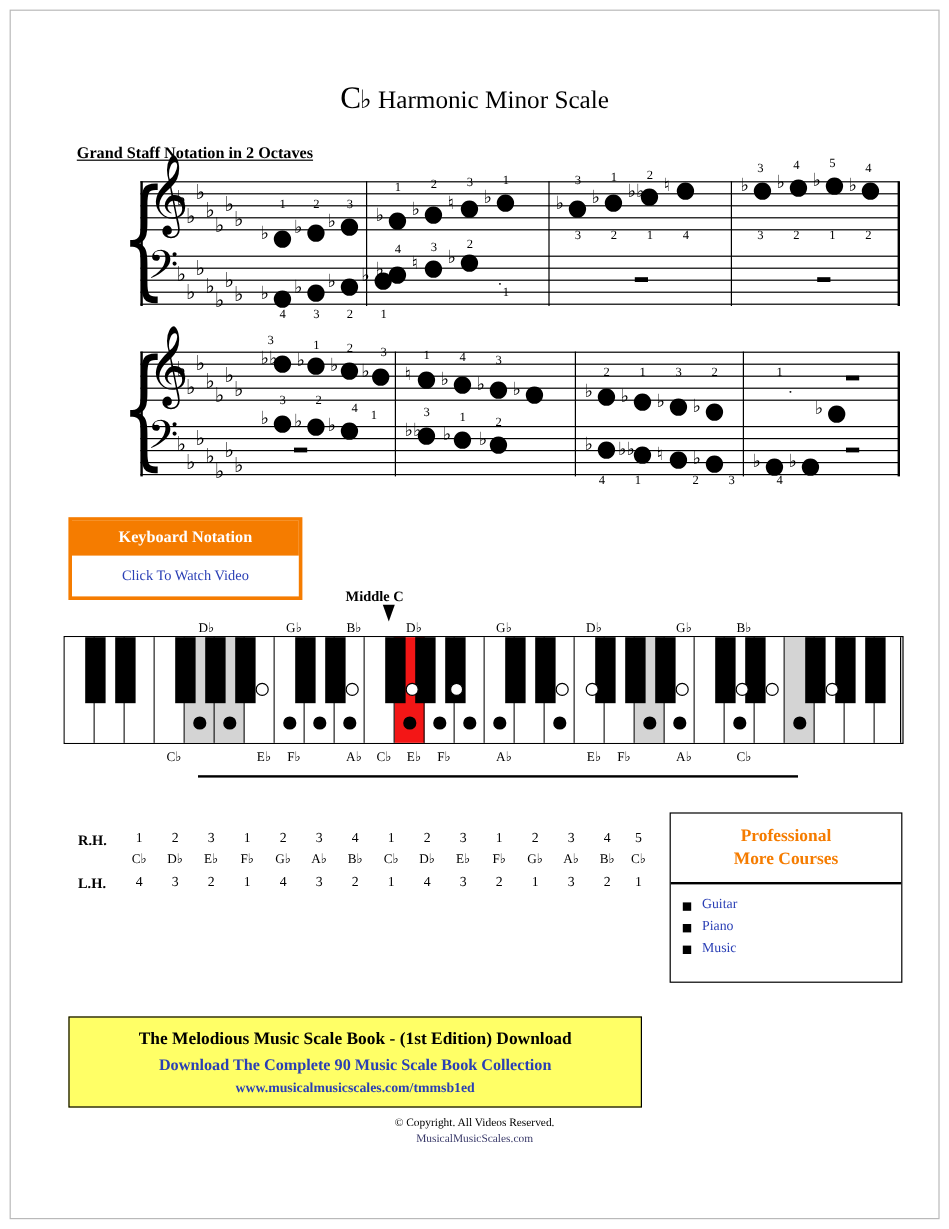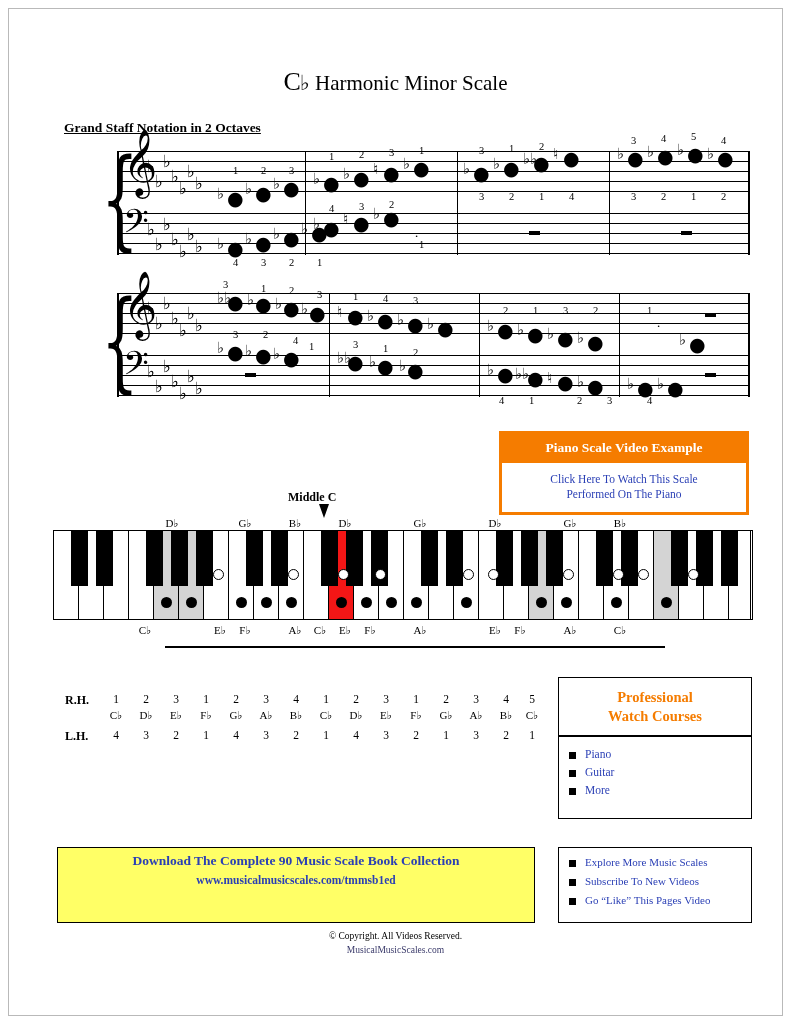--- a/index.html
+++ b/index.html
@@ -538,28 +538,25 @@
     <div class="wholerest" style="left:646px; top:28px;"></div>
 
     <div class="note" style="left:578px; top:94px;">●</div>
     <div class="note" style="left:608px; top:94px;">●</div>
     <div class="acc" style="left:568px; top:92px;">♭</div>
     <div class="acc" style="left:598px; top:92px;">♭</div>
     <div class="fing" style="left:588px; top:110px;">4</div>
     <div class="wholerest" style="left:646px; top:88px;"></div>
   </div>
 
-
-  <div class="orange-box" id="video-example-box">
-    <div class="orange-head">Piano Scale Video Example</div>
-    <div class="orange-body">
-      <span>Click Here To Watch This Scale</span><br>
-      <span>Performed On The Piano</span>
-    </div>
-  </div>
+  <div class="orange-box" id="keyboard-notation-box">
+    <div class="orange-head">Keyboard Notation</div>
+    <div class="orange-body">Click To Watch Video</div>
+  </div>
+
 
   <div id="middle-c-label">Middle C</div>
   <div id="middle-c-arrow"></div>
 
   <div id="keyboard">
 
     <div class="wkey" style="left:0px;   width:25px;"></div>
     <div class="wkey" style="left:25px;  width:25px;"></div>
     <div class="wkey" style="left:50px;  width:25px;"></div>
     <div class="wkey" style="left:75px;  width:25px;"></div>
@@ -713,59 +710,44 @@
       <span class="fcell" style="left:366px;">1</span>
       <span class="fcell" style="left:396px;">3</span>
       <span class="fcell" style="left:426px;">2</span>
       <span class="fcell" style="left:452px;">1</span>
     </div>
   </div>
 
   <div id="courses-box">
     <div id="courses-head">
       <span>Professional</span><br>
-      <span>Watch Courses</span>
+      <span>More Courses</span>
     </div>
     <div id="courses-rule"></div>
     <div style="padding-top:8px;">
+      <div class="course-item">
+        <span class="bullet"></span>
+        <span>Guitar</span>
+      </div>
       <div class="course-item">
         <span class="bullet"></span>
         <span>Piano</span>
       </div>
       <div class="course-item">
         <span class="bullet"></span>
-        <span>Guitar</span>
+        <span>Music</span>
       </div>
-      <div class="course-item">
-        <span class="bullet"></span>
-        <span>More</span>
-      </div>
     </div>
   </div>
 
   <div id="promo-box">
+    <div id="promo-line1">The Melodious Music Scale Book - (1st Edition) Download</div>
     <div id="promo-line2">Download The Complete 90 Music Scale Book Collection</div>
     <div id="promo-line3">www.musicalmusicscales.com/tmmsb1ed</div>
   </div>
 
-  <div id="links-box">
-    <div style="padding-top:4px;">
-      <div class="link-item">
-        <span class="bullet"></span>
-        <span>Explore More Music Scales</span>
-      </div>
-      <div class="link-item">
-        <span class="bullet"></span>
-        <span>Subscribe To New Videos</span>
-      </div>
-      <div class="link-item">
-        <span class="bullet"></span>
-        <span>Go “Like” This Pages Video</span>
-      </div>
-    </div>
-  </div>
 
   <div id="footer">
     <div>© Copyright. All Videos Reserved.</div>
     <div class="fsite">MusicalMusicScales.com</div>
   </div>
 
 </div>
 
 </body></html>

